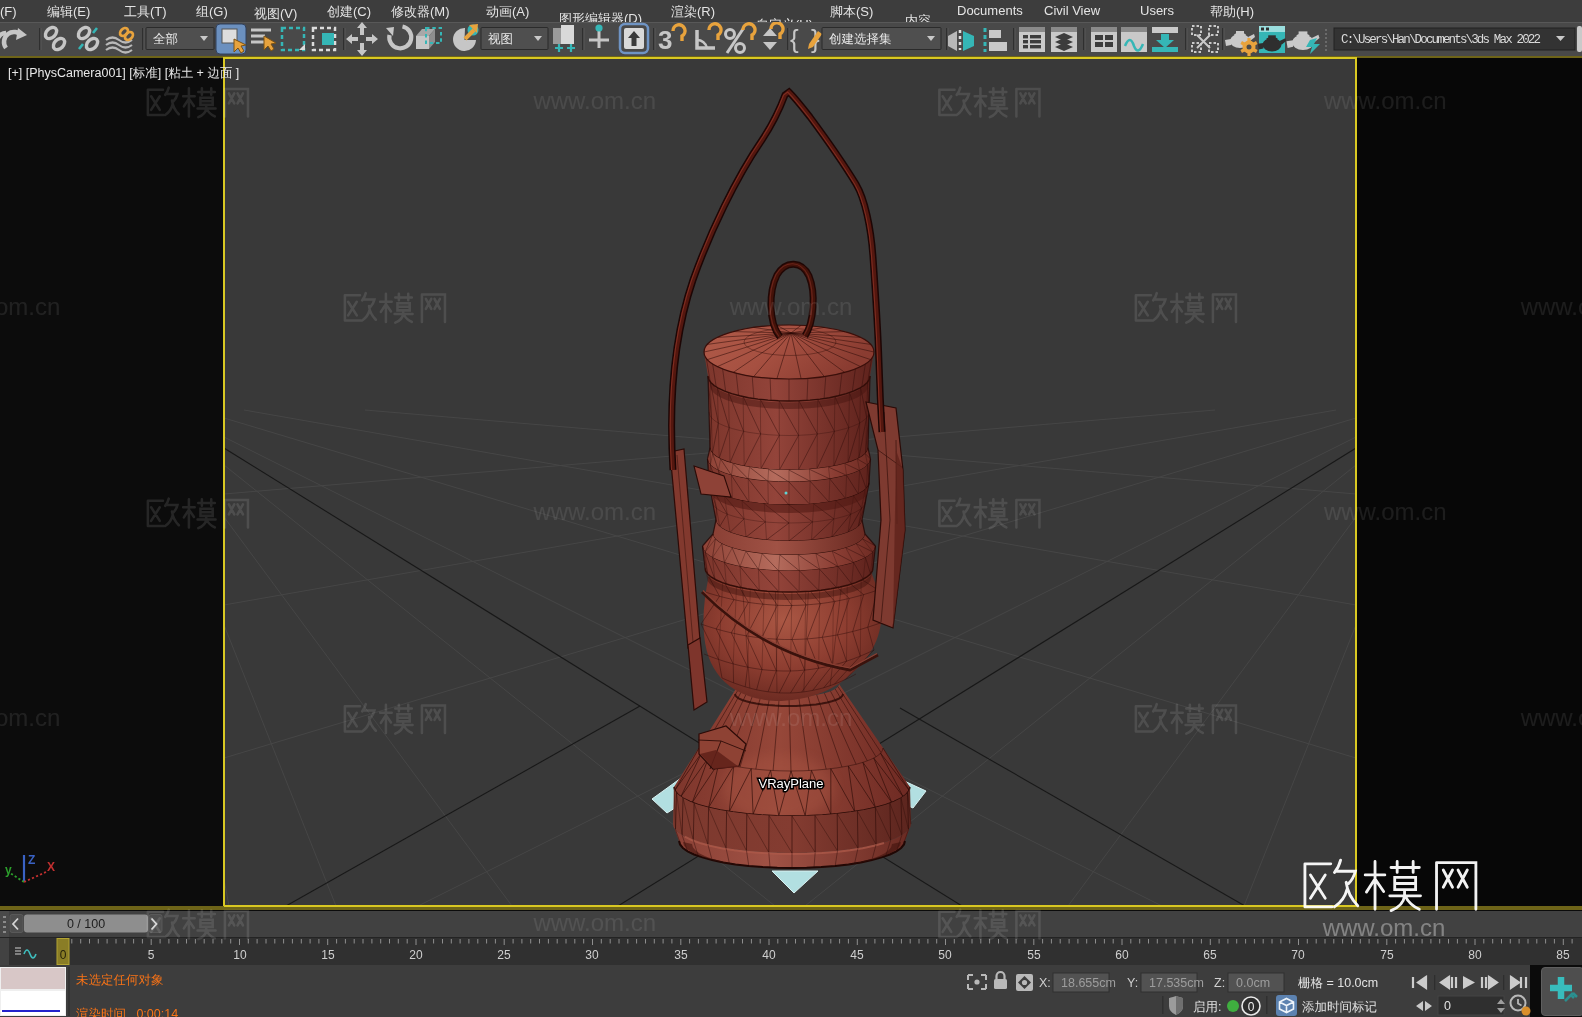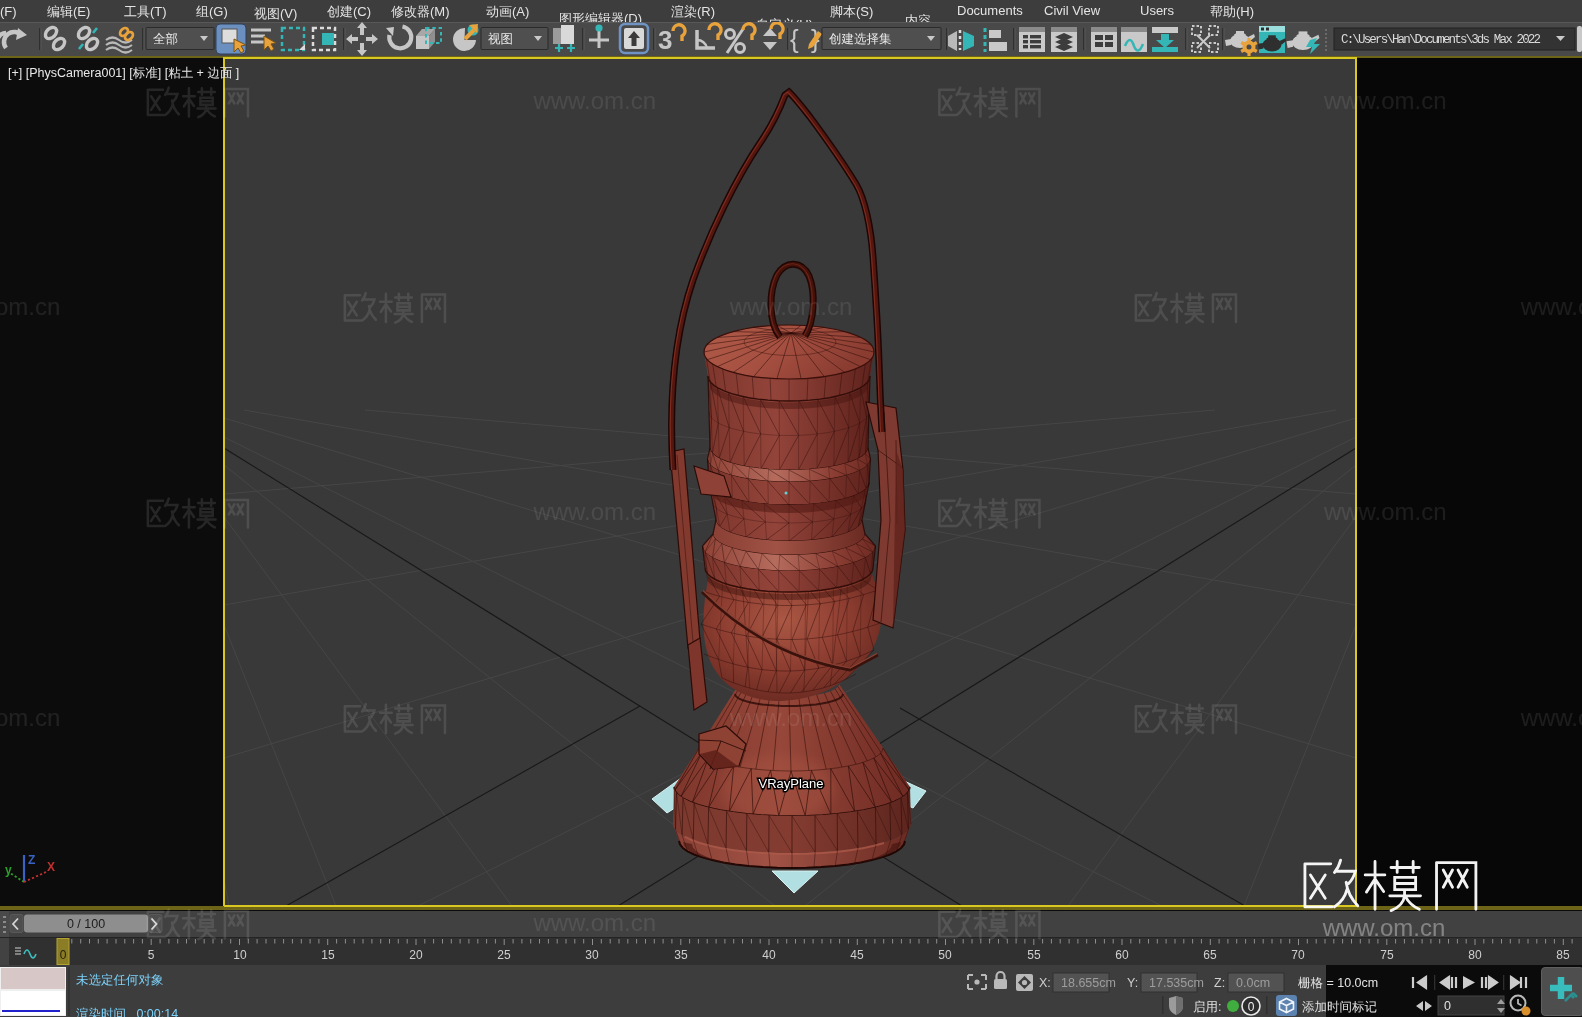--- a/index.html
+++ b/index.html
@@ -433,21 +433,21 @@
       <text x="1122" y="21" font-size="12" fill="#cfcfcf" text-anchor="middle">60</text>
       <text x="1210" y="21" font-size="12" fill="#cfcfcf" text-anchor="middle">65</text>
       <text x="1298" y="21" font-size="12" fill="#cfcfcf" text-anchor="middle">70</text>
       <text x="1387" y="21" font-size="12" fill="#cfcfcf" text-anchor="middle">75</text>
       <text x="1475" y="21" font-size="12" fill="#cfcfcf" text-anchor="middle">80</text>
       <text x="1563" y="21" font-size="12" fill="#cfcfcf" text-anchor="middle">85</text>
       <rect x="57.0" y="0.5" width="12" height="26" fill="#8a7d26" stroke="#b2a332" stroke-width="1"></rect>
       <text x="63.0" y="21" font-size="12" fill="#26220a" text-anchor="middle">0</text>
     </svg>
   </div>
-<div style="position:absolute;left:0;top:965px;width:1326px;height:52px;background:#3d3d3d;font-size:12.5px;color:#7dd3fc">
+<div style="position:absolute;left:0;top:965px;width:1530px;height:52px;background:#3d3d3d;font-size:12.5px;color:#f97316">
     <div style="position:absolute;left:0;top:2px;width:66px;height:23px;background:#d8c7c7;border:1px solid #efefef;box-sizing:border-box"></div>
     <div style="position:absolute;left:0;top:25px;width:66px;height:26px;background:#ffffff;border:1px solid #efefef;box-sizing:border-box">
       <div style="position:absolute;left:1px;top:19px;width:58px;height:1.5px;background:#2222cc"></div>
     </div>
     <div style="position:absolute;left:68px;top:2px;width:2px;height:49px;background:#333"></div>
     <div style="position:absolute;left:76px;top:7px">未选定任何对象</div>
     <div style="position:absolute;left:76px;top:41px">渲染时间&nbsp;&nbsp;&nbsp;0:00:14</div>
     <svg width="700" height="52" style="position:absolute;left:960px;top:0">
       <g stroke="#b9b9b9" stroke-width="2" fill="none">
         <path d="M8 10 h5 M8 10 v5 M26 10 h-5 M26 10 v5 M8 24 h5 M8 24 v-5 M26 24 h-5 M26 24 v-5"></path>

